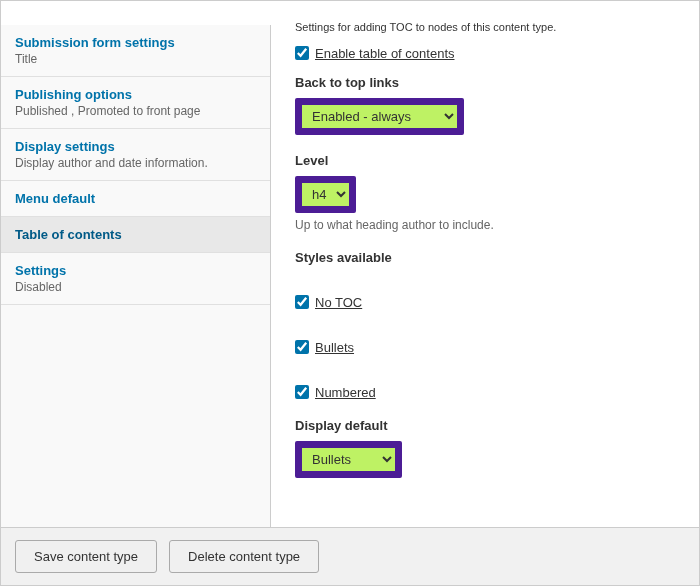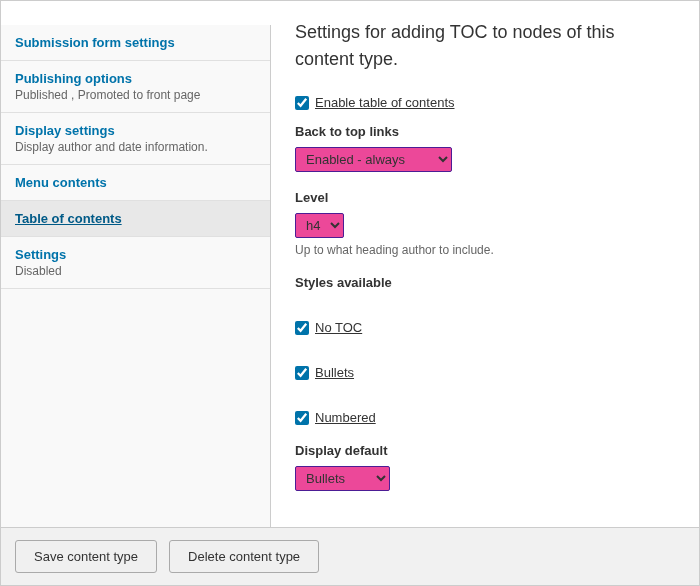--- a/index.html
+++ b/index.html
@@ -55,35 +55,34 @@
     }
 
     .sidebar-item .item-subtitle {
       color: #666;
       font-size: 12px;
       margin-top: 2px;
     }
 
     .sidebar-item.active .item-title {
       color: #005a87;
-      text-decoration: underline;
     }
 
     
     .right-panel {
       flex: 1;
       padding: 18px 24px;
       overflow-y: auto;
       background: #fff;
     }
 
     .settings-description {
-      font-size: 18px;
-      color: #333;
-      margin-bottom: 22px;
+      font-size: 11px;
+      color: #333;
+      margin-bottom: 10px;
       line-height: 1.5;
     }
 
     .checkbox-row {
       display: flex;
       align-items: center;
       margin-bottom: 14px;
       gap: 6px;
       text-decoration: underline;
     }
@@ -108,22 +107,22 @@
       margin-bottom: 8px;
       margin-top: 4px;
     }
 
     .form-group {
       margin-bottom: 18px;
     }
 
     .form-group select {
       padding: 3px 6px;
-      border: 1px solid #4c1d95;
-      background: #ec4899;
+      border: 7px solid #4c1d95;
+      background: #bef264;
       font-size: 13px;
       color: #333;
       cursor: pointer;
       border-radius: 2px;
     }
 
     .form-hint {
       font-size: 12px;
       color: #666;
       margin-top: 5px;
@@ -173,31 +172,32 @@
 </head>
 <body>
 
 <div class="outer-wrapper">
   <div class="main-content">
 
     <div class="sidebar">
 
     <div class="sidebar-item">
           <div class="item-title">Submission form settings</div>
+          <div class="item-subtitle">Title</div>
         </div>
         <div class="sidebar-item">
           <div class="item-title">Publishing options</div>
           <div class="item-subtitle">Published , Promoted to front page</div>
         </div>
         <div class="sidebar-item">
           <div class="item-title">Display settings</div>
           <div class="item-subtitle">Display author and date information.</div>
         </div>
         <div class="sidebar-item">
-          <div class="item-title">Menu contents</div>
+          <div class="item-title">Menu default</div>
         </div>
         <div class="sidebar-item active">
           <div class="item-title">Table of contents</div>
         </div>
         <div class="sidebar-item">
           <div class="item-title">Settings</div>
           <div class="item-subtitle">Disabled</div>
         </div>
       </div>
 

